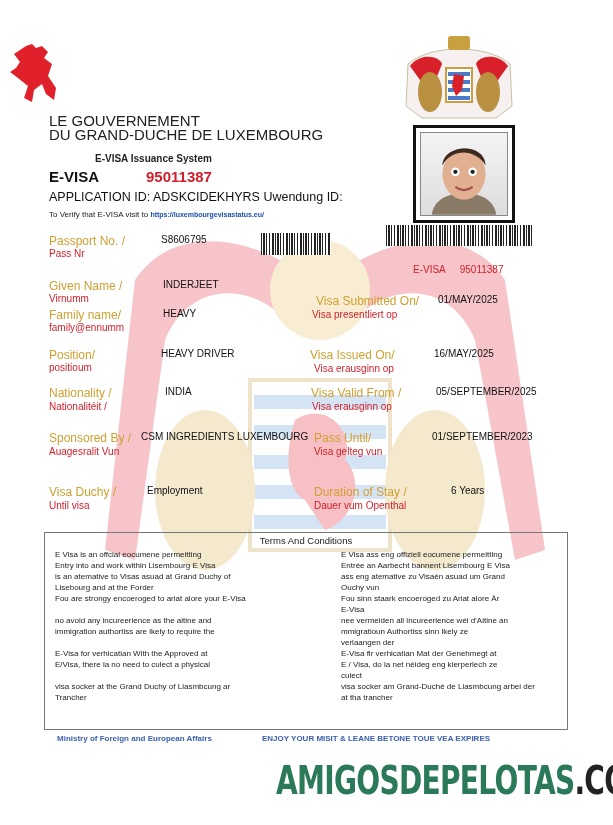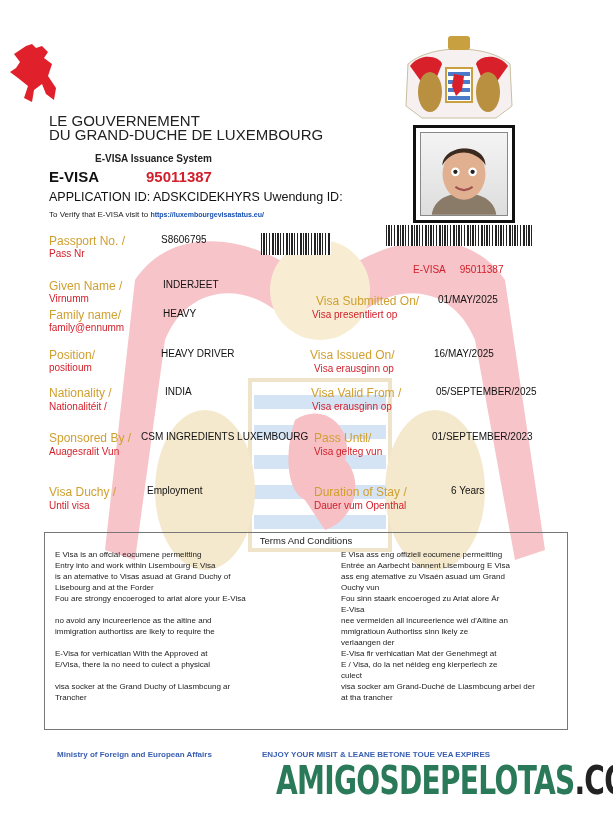--- a/index.html
+++ b/index.html
@@ -7,21 +7,21 @@
   .abs { position: absolute; }
   .watermark { position: absolute; left: 95px; top: 200px; width: 450px; height: 400px; opacity: 0.28; }
   .lbl-en { color: #d0a030; font-size: 12px; }
   .lbl-lb { color: #d21f2a; font-size: 10px; }
   .val { color: #111; font-size: 10px; }
   .gov { font-size: 15px; color: #222; line-height: 14px; }
   .barcode { position: absolute; height: 22px; background: repeating-linear-gradient(90deg, #222 0 1px, #fff 1px 2px, #222 2px 4px, #fff 4px 5px, #222 5px 6px, #fff 6px 8px, #222 8px 9px, #fff 9px 11px, #222 11px 13px, #fff 13px 14px); }
   .terms { position: absolute; left: 44px; top: 521px; width: 522px; height: 196px; border: 1px solid #777; margin-top: 11px; }
   .terms-title { position: absolute; left: 0; width: 100%; top: 2px; text-align: center; font-size: 9.5px; color: #222; }
   .terms-col { position: absolute; font-size: 8px; line-height: 11px; color: #222; white-space: pre-line; }
-  .footer { position: absolute; top: 734px; font-size: 8px; font-weight: bold; color: #3a5fb0; margin-top: 16px; }
+  .footer { position: absolute; top: 734px; font-size: 8px; font-weight: bold; color: #3a5fb0; }
   .brand { position: absolute; left: 276px; top: 758px; font-family: "DejaVu Sans", sans-serif; font-weight: bold; font-size: 39px; letter-spacing: -1px; transform: scaleX(0.72); transform-origin: left top; white-space: nowrap; }
   .photo-frame { position: absolute; left: 413px; top: 125px; width: 96px; height: 92px; border: 3px solid #111; background: #fff; }
   .photo-inner { position: absolute; left: 4px; top: 4px; right: 4px; bottom: 4px; border: 1px solid #888; background: linear-gradient(#f4f4f4, #ddd); overflow: hidden; }
 </style>
 </head>
 <body>
 
 <svg class="watermark" viewBox="0 0 450 400">
   <path d="M40 80 C80 20 160 40 200 70 L180 110 C140 80 90 90 70 140 L40 360 L10 350 Z" fill="#e03040"></path>
   <path d="M410 80 C370 20 290 40 250 70 L270 110 C310 80 360 90 380 140 L420 360 L450 350 Z" fill="#e03040"></path>

